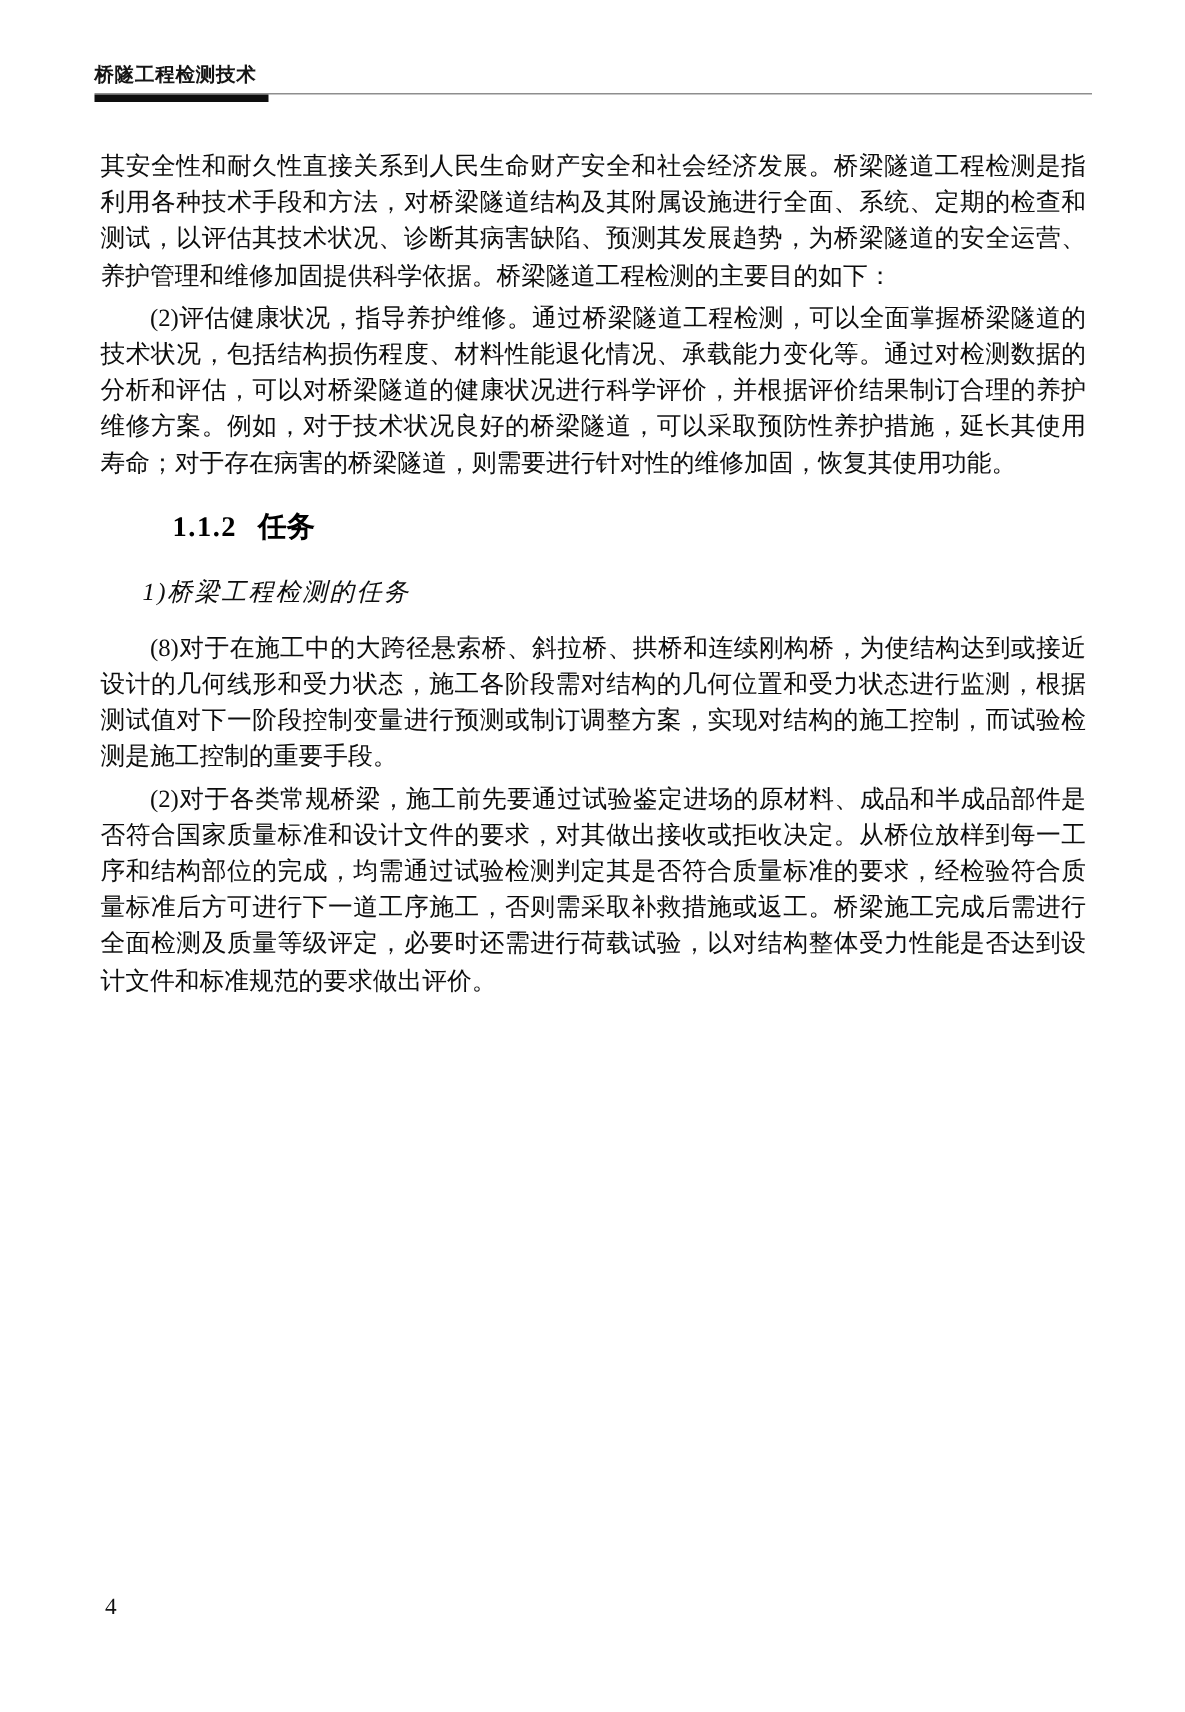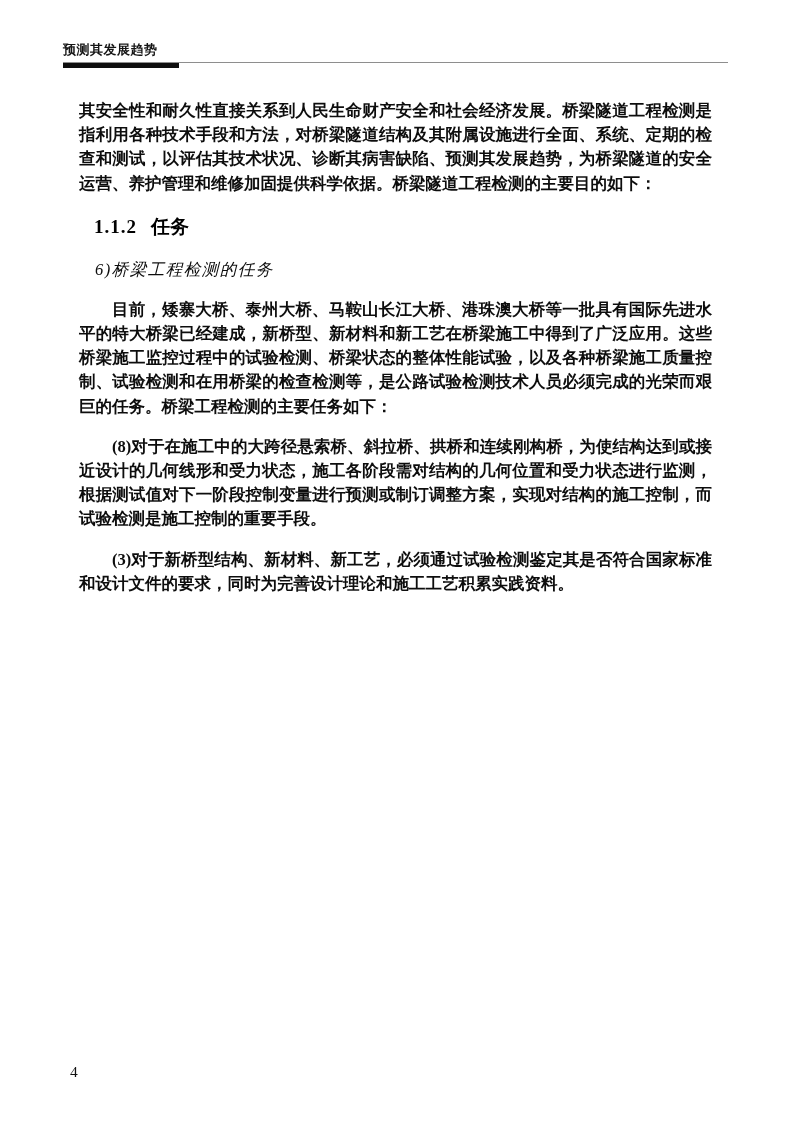--- a/index.html
+++ b/index.html
@@ -42,31 +42,30 @@
   }
   
   .body-text {
     margin-top: 28px;
     font-size: 16.5px;
     line-height: 24.2px;
     text-align: justify;
     color: #0d0d0d;
   }
   .body-text p {
-    margin: 16px;
+    margin: 4px;
     text-indent: 2em;
-    font-weight: bold;
   }
   .body-text p.continuation { text-indent: 0; }
   
   .section-heading {
     font-size: 19px;
     font-weight: 700;
     line-height: 25px;
-    margin: 18px 0 0 31px;
+    margin: 18px 0 0 52px;
     color: #000;
     text-align: left;
     text-indent: 0;
   }
   .section-heading .sec-num { letter-spacing: 1px; }
   .section-heading .sec-gap { display: inline-block; width: 14px; }
   .subsection-heading {
     font-size: 16.5px;
     font-weight: 400;
     font-style: italic;
@@ -85,38 +84,38 @@
     color: #111;
   }
 </style>
 </head>
 <body>
 
 <div class="page">
   <div class="content">
 
     <header>
-      <div class="running-head">预测其发展趋势</div>
+      <div class="running-head">桥隧工程检测技术</div>
       <div class="header-rule">
         <div class="thick-bar"></div>
       </div>
     </header>
 
     <main class="body-text">
       <p class="continuation">其安全性和耐久性直接关系到人民生命财产安全和社会经济发展。桥梁隧道工程检测是指利用各种技术手段和方法，对桥梁隧道结构及其附属设施进行全面、系统、定期的检查和测试，以评估其技术状况、诊断其病害缺陷、预测其发展趋势，为桥梁隧道的安全运营、养护管理和维修加固提供科学依据。桥梁隧道工程检测的主要目的如下：</p>
+      <p>(2)评估健康状况，指导养护维修。通过桥梁隧道工程检测，可以全面掌握桥梁隧道的技术状况，包括结构损伤程度、材料性能退化情况、承载能力变化等。通过对检测数据的分析和评估，可以对桥梁隧道的健康状况进行科学评价，并根据评价结果制订合理的养护维修方案。例如，对于技术状况良好的桥梁隧道，可以采取预防性养护措施，延长其使用寿命；对于存在病害的桥梁隧道，则需要进行针对性的维修加固，恢复其使用功能。</p>
 
       <h2 class="section-heading">
         <span class="sec-num">1.1.2</span><span class="sec-gap"></span><span class="sec-title">任务</span>
       </h2>
 
-      <h3 class="subsection-heading">6)桥梁工程检测的任务</h3>
+      <h3 class="subsection-heading">1)桥梁工程检测的任务</h3>
 
-      <p>目前，矮寨大桥、泰州大桥、马鞍山长江大桥、港珠澳大桥等一批具有国际先进水平的特大桥梁已经建成，新桥型、新材料和新工艺在桥梁施工中得到了广泛应用。这些桥梁施工监控过程中的试验检测、桥梁状态的整体性能试验，以及各种桥梁施工质量控制、试验检测和在用桥梁的检查检测等，是公路试验检测技术人员必须完成的光荣而艰巨的任务。桥梁工程检测的主要任务如下：</p>
       <p>(8)对于在施工中的大跨径悬索桥、斜拉桥、拱桥和连续刚构桥，为使结构达到或接近设计的几何线形和受力状态，施工各阶段需对结构的几何位置和受力状态进行监测，根据测试值对下一阶段控制变量进行预测或制订调整方案，实现对结构的施工控制，而试验检测是施工控制的重要手段。</p>
-      <p>(3)对于新桥型结构、新材料、新工艺，必须通过试验检测鉴定其是否符合国家标准和设计文件的要求，同时为完善设计理论和施工工艺积累实践资料。</p>
+      <p>(2)对于各类常规桥梁，施工前先要通过试验鉴定进场的原材料、成品和半成品部件是否符合国家质量标准和设计文件的要求，对其做出接收或拒收决定。从桥位放样到每一工序和结构部位的完成，均需通过试验检测判定其是否符合质量标准的要求，经检验符合质量标准后方可进行下一道工序施工，否则需采取补救措施或返工。桥梁施工完成后需进行全面检测及质量等级评定，必要时还需进行荷载试验，以对结构整体受力性能是否达到设计文件和标准规范的要求做出评价。</p>
     </main>
 
   </div>
 
   <footer>
     <span class="page-number">4</span>
   </footer>
 </div>
 
 </body></html>

